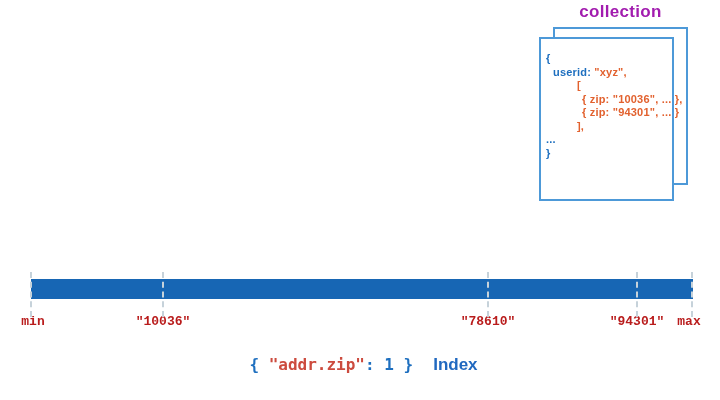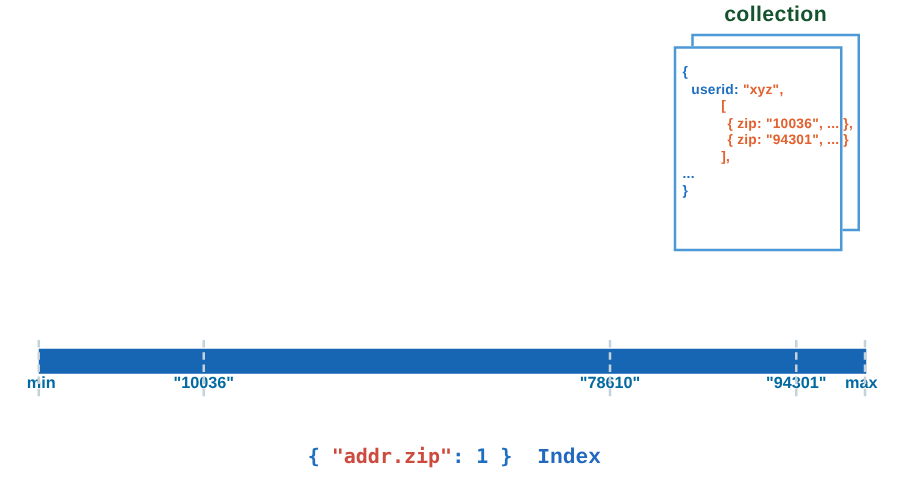--- a/index.html
+++ b/index.html
@@ -8,21 +8,21 @@
     background:#ffffff;
     font-family:"Liberation Sans", sans-serif;
   }
   .c-blue{color:#1e6fbf;}
   .c-orange{color:#e2612e;}
   .c-red{color:#cc4b3e;}
 
   
   .collection-title{
     position:absolute;left:553px;top:2px;width:135px;
-    text-align:center;font-size:17px;font-weight:bold;color:#14532d;
+    text-align:center;font-size:17px;font-weight:bold;color:#a21caf;
     letter-spacing:0.3px;
   }
 
   
   .card{position:absolute;background:#ffffff;border:2px solid #4d99d8;box-sizing:border-box;}
   .card-back{left:553px;top:27px;width:135px;height:158px;z-index:1;}
   .card-front{left:539px;top:37px;width:135px;height:164px;z-index:2;}
 
   .doc{
     padding:13px 0 0 5px;
@@ -43,40 +43,40 @@
     position:absolute;top:272px;height:45px;width:0;
     border-left:2px dashed #c6d2da;z-index:3;
   }
   .tick-t0{left:30px;}
   .tick-t1{left:162px;}
   .tick-t2{left:487px;}
   .tick-t3{left:636px;}
   .tick-t4{left:691px;}
 
   .tick-label{
-    position:absolute;top:298px;transform:translateX(-50%);
-    font-family:Liberation Sans, sans-serif;
-    font-size:13px;font-weight:bold;color:#0369a1;white-space:pre;
+    position:absolute;top:314px;transform:translateX(-50%);
+    font-family:Liberation Mono, monospace;
+    font-size:13px;font-weight:bold;color:#b91c1c;white-space:pre;
   }
   .lbl-0{left:33px;}
   .lbl-1{left:163px;}
   .lbl-2{left:488px;}
   .lbl-3{left:637px;}
   .lbl-4{left:689px;}
 
   
   .index-caption{
     position:absolute;left:0;top:355px;width:720px;
     text-align:center;padding-left:7px;box-sizing:border-box;
     font-family:"DejaVu Sans Mono", monospace;
     font-size:16px;font-weight:bold;color:#1e6fbf;
   }
   .index-caption span{white-space:pre;}
   .caption-index-word{
-    font-family:Liberation Mono, monospace;
+    font-family:Liberation Sans, sans-serif;
     font-size:17px;margin-left:20px;color:#2169c0;
   }
 </style>
 </head>
 <body>
 
 <div class="collection-title">collection</div>
 
 <div class="card card-back"></div>
 

